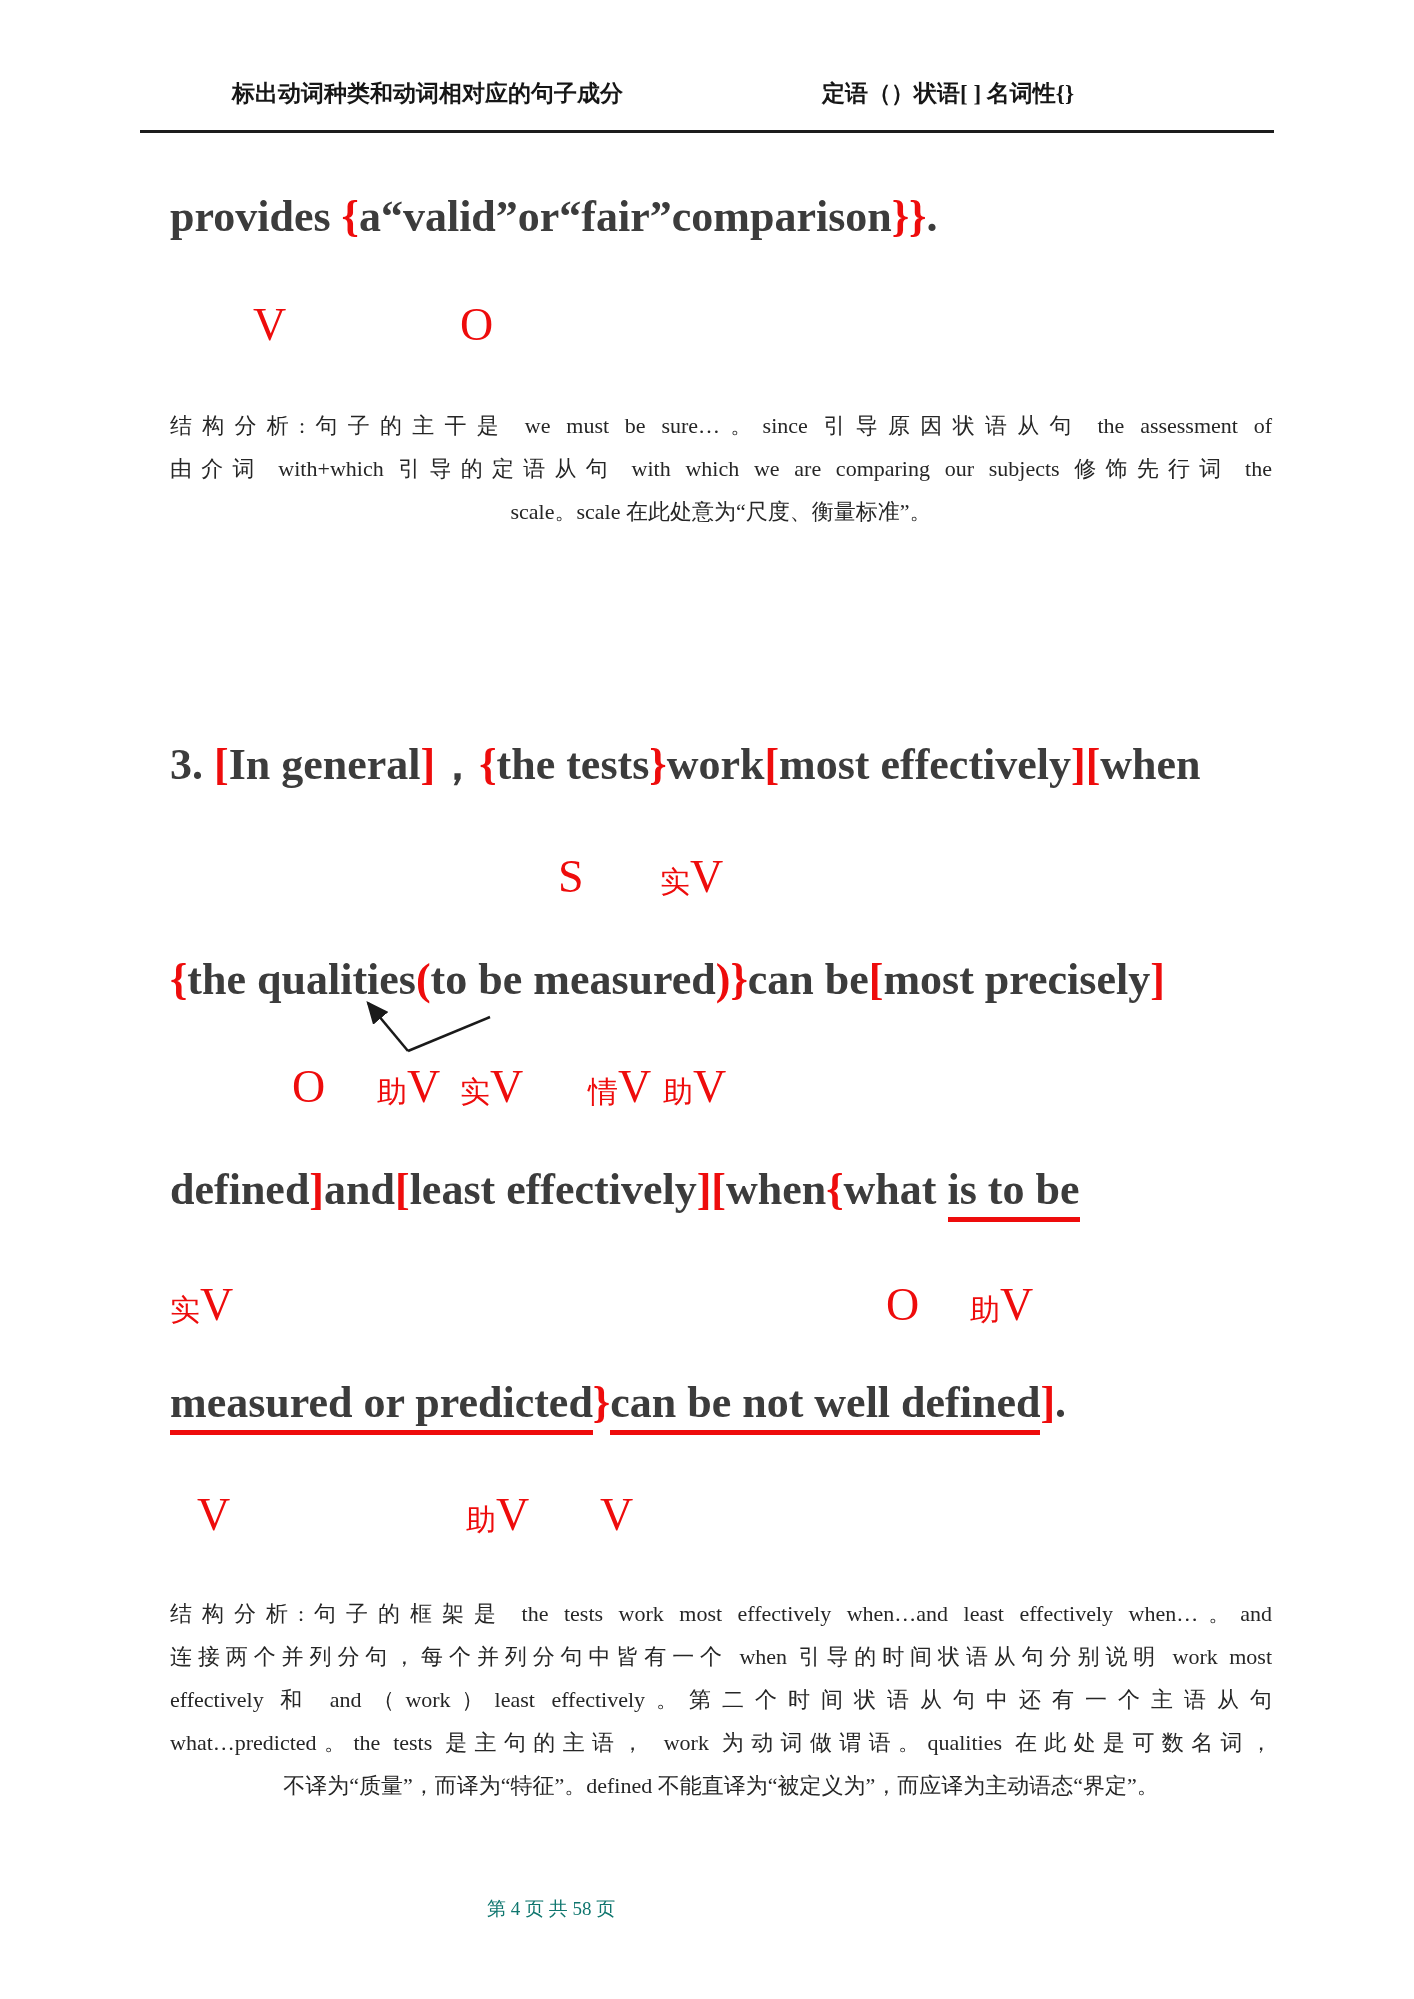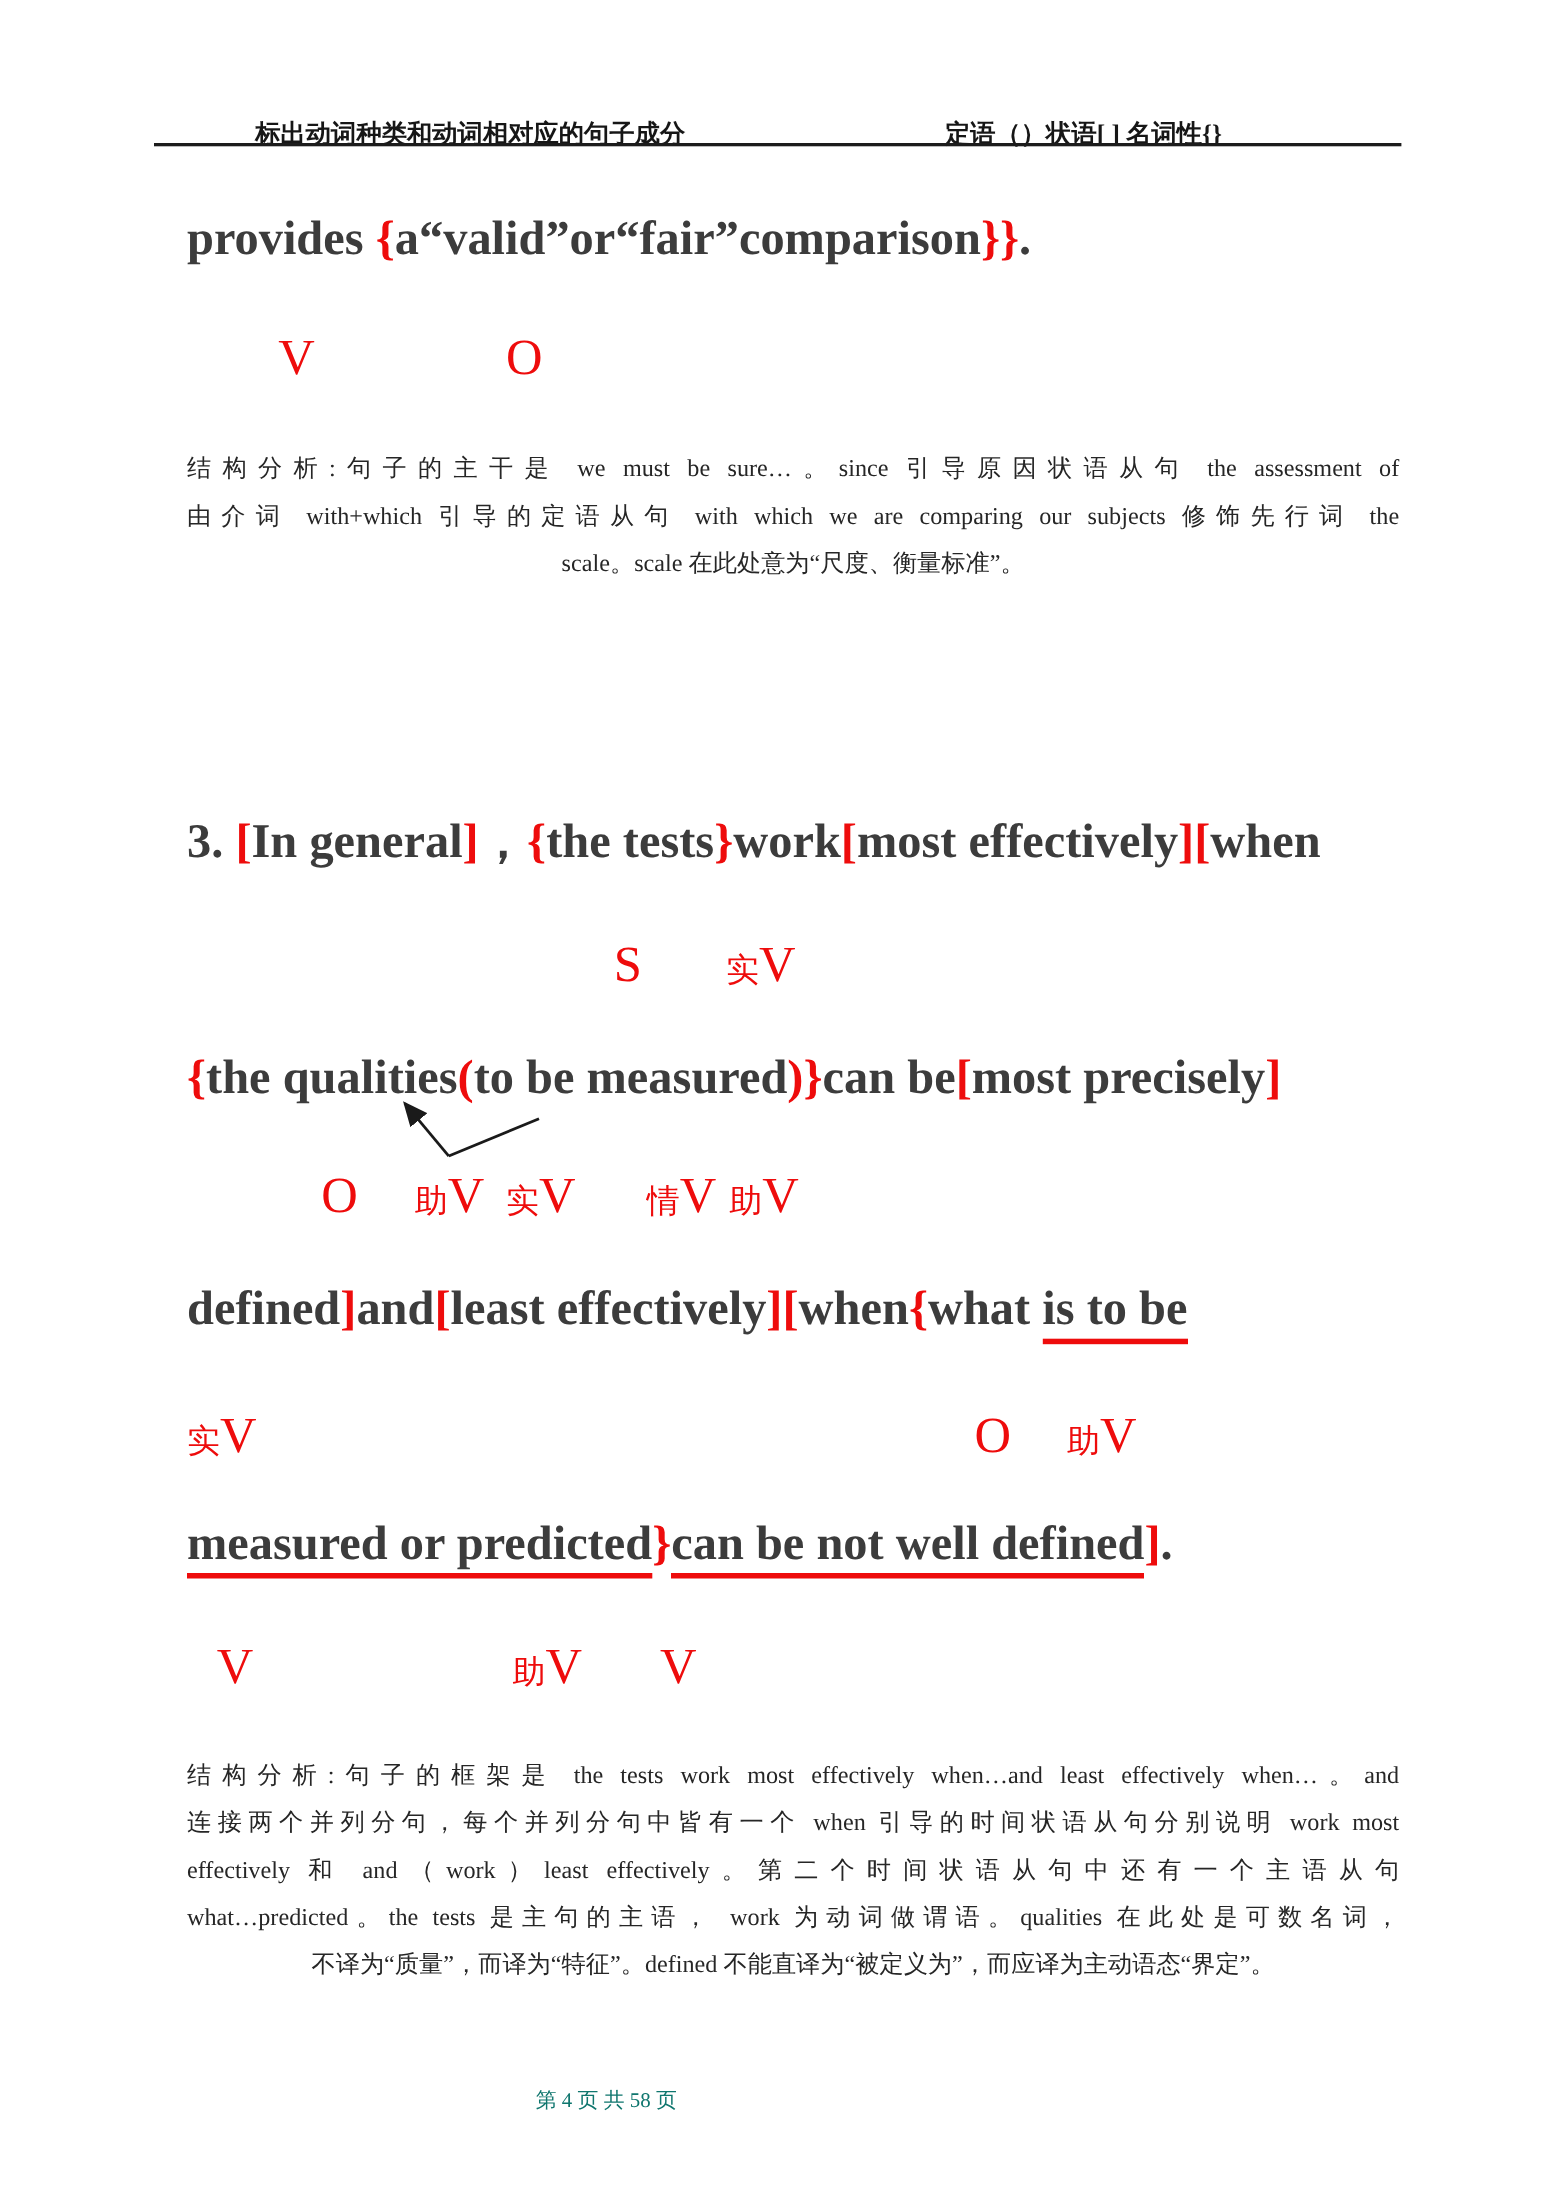--- a/index.html
+++ b/index.html
@@ -1,21 +1,21 @@
 <!DOCTYPE html>
 <html><head>
 <meta charset="utf-8">
 <style>
   html,body{margin:0;padding:0;background:#ffffff;}
   .page{position:relative;width:1414px;height:1999px;background:#ffffff;overflow:hidden;
         font-family:"Liberation Serif","DejaVu Serif",serif;}
   .abs{position:absolute;}
 
   
-  .hdr{position:absolute;top:78px;font-weight:bold;font-size:23px;color:#161616;white-space:nowrap;margin-top:28px;}
+  .hdr{position:absolute;top:78px;font-weight:bold;font-size:23px;color:#161616;white-space:nowrap;}
   .rule{position:absolute;left:140px;top:130px;width:1134px;border-top:3px solid #1c1c1c;}
 
   
   .h{position:absolute;font-weight:bold;font-size:44px;line-height:1.15;color:#3c3c3c;white-space:nowrap;}
   .r{color:#ee0c0c;}
   .u{border-bottom:5px solid #ee0c0c;padding-bottom:3px;text-align:right;}
 
   
   .lrow{position:absolute;left:0;width:1414px;height:58px;color:#ee0c0c;}
   .pair{position:absolute;top:0;white-space:nowrap;}
@@ -30,21 +30,21 @@
 
   
   .footer{position:absolute;left:487px;top:1896px;font-size:19px;color:#0f766e;white-space:nowrap;}
 </style>
 </head>
 <body>
 
 <div class="page">
 
   <span class="hdr" style="left:232px">标出动词种类和动词相对应的句子成分</span>
-  <span class="hdr" style="left:859px">定语（）状语[ ] 名词性{}</span>
+  <span class="hdr" style="left:822px">定语（）状语[ ] 名词性{}</span>
   <div class="rule"></div>
 
   <div class="h" style="left:170px;top:192px">
     <span>provides </span><span class="r">{</span><span>a“valid”or“fair”comparison</span><span class="r">}}</span><span>.</span>
   </div>
 
   <div class="lrow" style="top:300px">
     <span class="pair" style="left:253px"><span class="bigV">V</span></span>
     <span class="pair" style="left:460px"><span class="bigV">O</span></span>
   </div>

